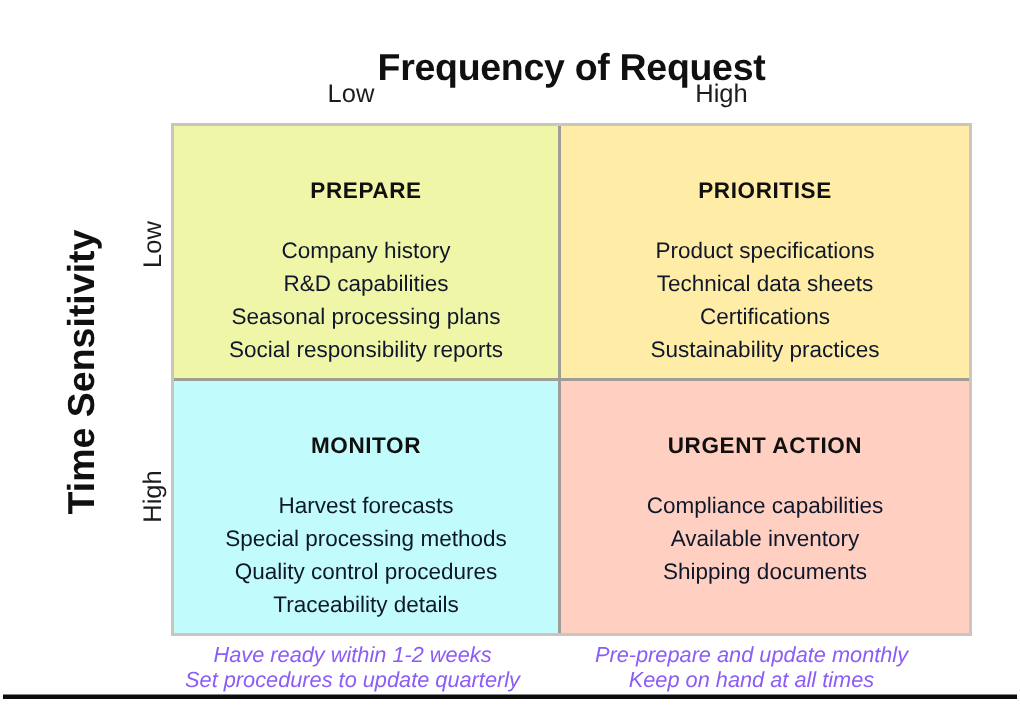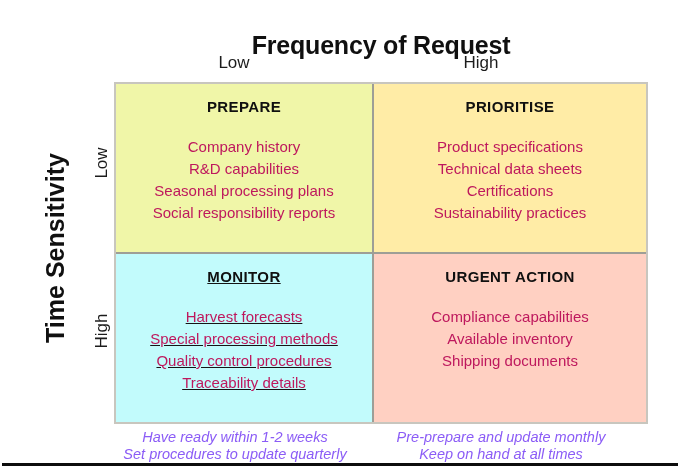--- a/index.html
+++ b/index.html
@@ -59,37 +59,37 @@
     width: 534px; height: 342px;
     display: grid;
     grid-template-columns: 258px 1fr;
     grid-template-rows: 170px 1fr;
     border: 2px solid #c8c6be;
   }
   .quadrant {
     display: flex;
     flex-direction: column;
     align-items: center;
-    padding-top: 14px;
+    padding-top: 35px;
     text-align: center;
   }
   .quadrant.tl { border-right: 2px solid #9e9e96; border-bottom: 2px solid #9e9e96; }
   .quadrant.tr { border-bottom: 2px solid #9e9e96; }
-  .quadrant.bl { border-right: 2px solid #9e9e96; text-decoration: underline; }
+  .quadrant.bl { border-right: 2px solid #9e9e96; }
   .q-title {
     font-size: 15px;
     font-weight: 700;
     letter-spacing: 0.4px;
     color: #101010;
     margin-bottom: 21px;
   }
   .q-item {
     font-size: 15px;
     line-height: 22px;
-    color: #be185d;
+    color: #0f172a;
     white-space: nowrap;
   }
   .footnote {
     position: absolute;
     top: 429px;
     transform: translateX(-50%);
     text-align: center;
     font-style: italic;
     font-size: 14.5px;
     line-height: 17px;

